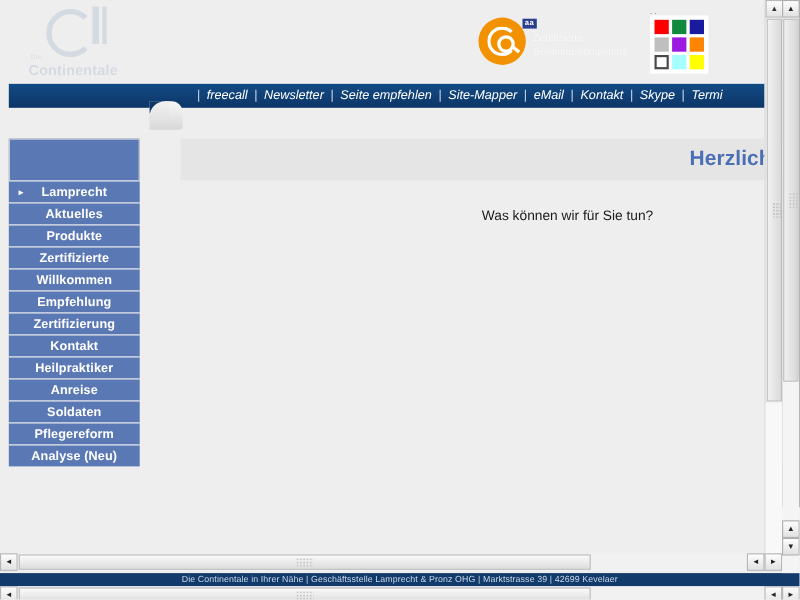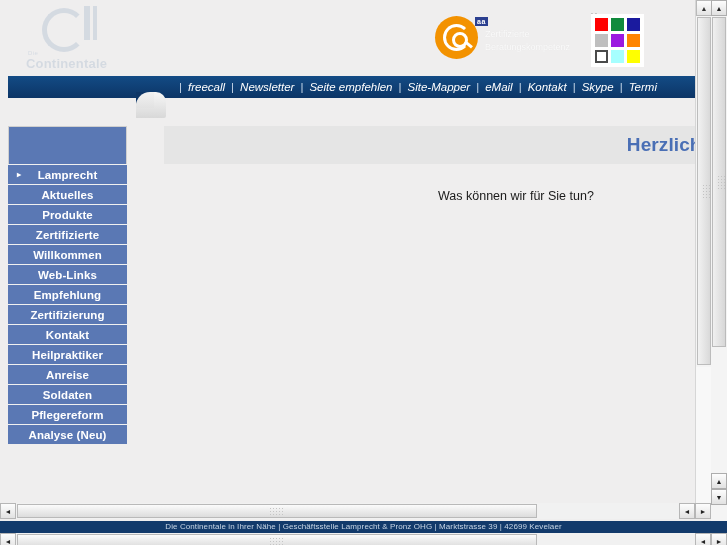--- a/index.html
+++ b/index.html
@@ -471,21 +471,20 @@
       <div class="body-row">
 
         <div class="sidebar">
           <div class="sidebar-head"></div>
           <div id="sidebar-list">
               <div class="nav-item active"><span class="marker">▸</span><span>Lamprecht</span></div>
               <div class="nav-item"><span>Aktuelles</span></div>
               <div class="nav-item"><span>Produkte</span></div>
               <div class="nav-item"><span>Zertifizierte</span></div>
               <div class="nav-item"><span>Willkommen</span></div>
-              <div class="nav-item"><span>Web-Links</span></div>
               <div class="nav-item"><span>Empfehlung</span></div>
               <div class="nav-item"><span>Zertifizierung</span></div>
               <div class="nav-item"><span>Kontakt</span></div>
               <div class="nav-item"><span>Heilpraktiker</span></div>
               <div class="nav-item"><span>Anreise</span></div>
               <div class="nav-item"><span>Soldaten</span></div>
               <div class="nav-item"><span>Pflegereform</span></div>
               <div class="nav-item"><span>Analyse (Neu)</span></div>
             </div>
         </div>

